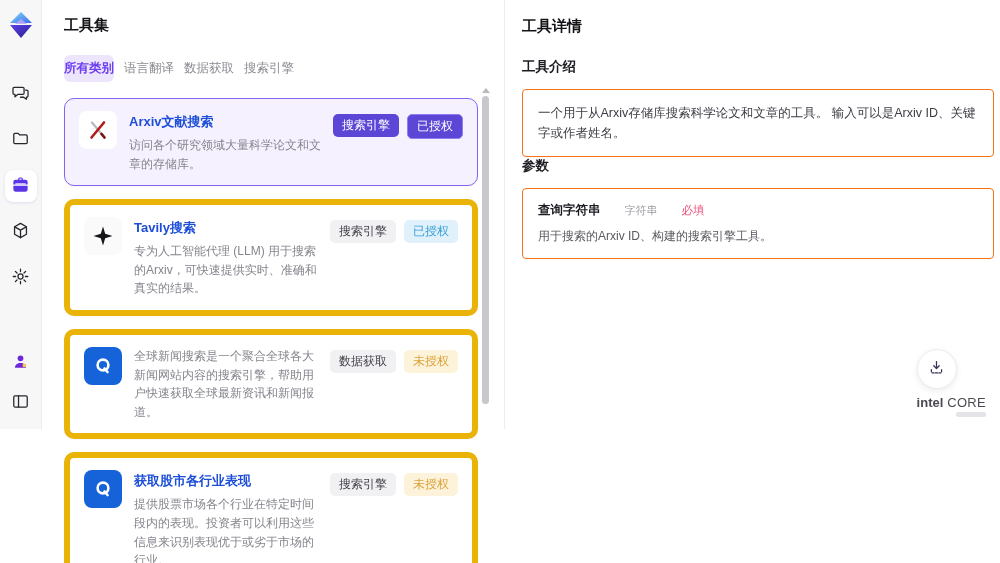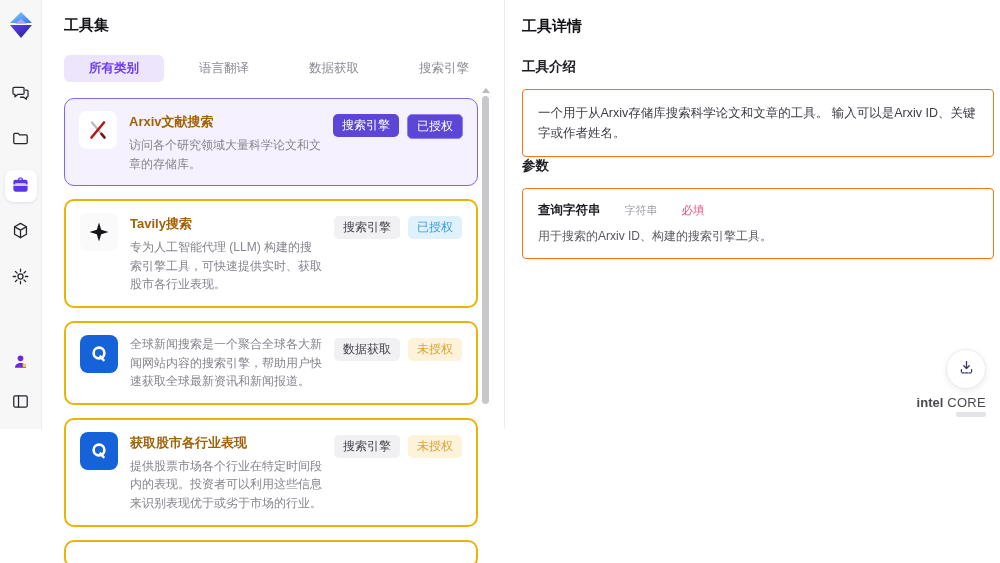--- a/index.html
+++ b/index.html
@@ -18,35 +18,35 @@
     align-items:center; justify-content:center; cursor:pointer; }
   .side-icon svg { width:19px; height:19px; }
   .side-icon.active { background:#ffffff; box-shadow:0 1px 3px rgba(60,40,160,.12); }
   .side-bottom { margin-top:auto; display:flex; flex-direction:column; gap:8px; align-items:center; }
 
   
   .list-panel { position:absolute; left:42px; top:0; bottom:0; width:463px;
     background:#fff; border-right:1px solid #ededf0; padding:16px 0 0 22px; }
   .page-title { font-size:15px; font-weight:bold; color:#141418; margin-bottom:20px; }
   .tabs { display:flex; align-items:center; gap:10px; margin-bottom:16px; }
-  .tab { font-size:12.5px; color:#8a8a92; padding:5px 25px; border-radius:6px; cursor:pointer; white-space:nowrap; }
+  .tab { font-size:12.5px; color:#8a8a92; padding:5px 0; border-radius:6px; cursor:pointer; white-space:nowrap; }
   .tab.active { background:#ece5fc; color:#6d3df0; font-weight:bold; }
 
   .tool-list { width:414px; display:flex; flex-direction:column; gap:13px; }
-  .tool-card { background:#fff; border:2px solid #eab308; border-radius:10px;
+  .tool-card { background:#fff; border:6px solid #eab308; border-radius:10px;
     padding:12px 14px; display:flex; gap:12px; cursor:pointer;
     box-shadow:0 1px 2px rgba(0,0,0,.03); }
   .tool-card.selected { background:#f6f1fe; border:1.5px solid #8763ef; }
   .tool-icon { flex:0 0 38px; width:38px; height:38px; border-radius:8px;
     display:flex; align-items:center; justify-content:center; background:#fafafa; overflow:hidden; }
   .tool-card.selected .tool-icon { background:#fff; }
   .tool-icon.blue { background:#1663d9; }
   .tool-icon svg { width:24px; height:24px; }
   .tool-body { flex:1 1 auto; min-width:0; }
-  .tool-name { font-size:13px; font-weight:bold; color:#a16207; margin:2px 0 5px; }
+  .tool-name { font-size:13px; font-weight:bold; color:#1d4ed8; margin:2px 0 5px; }
   .tool-desc { font-size:12px; line-height:1.55; color:#85858d; max-width:248px; }
   .tool-badges { flex:0 0 auto; display:flex; gap:8px; align-items:flex-start; padding-top:3px; }
   .badge { font-size:12px; padding:3px 9px; border-radius:5px; white-space:nowrap; }
   .badge-cat { background:#f1f1f4; color:#44444c; }
   .badge-auth.ok { background:#e1f1fb; color:#3a9fd9; }
   .badge-auth.no { background:#fdf3da; color:#dda23a; }
   .tool-card.selected .badge { background:#5b46d6; color:#fff; }
   .tool-card.selected .badge-auth { background:#5b46d6; border:1px solid #8f7df1; }
 
   
@@ -64,21 +64,21 @@
     padding:13px 15px; box-shadow:0 1px 2px rgba(0,0,0,.02); }
   .intro-text { font-size:12.5px; color:#3c3c44; line-height:1.6; }
   .param-head { display:flex; align-items:baseline; gap:24px; margin-bottom:9px; }
   .param-name { font-size:12.5px; font-weight:bold; color:#1c1c22; }
   .param-type { font-size:11px; color:#9a9aa2; }
   .param-required { font-size:11.5px; color:#ea527c; }
   .param-desc { font-size:12px; color:#5a5a62; }
 
   
   .float-br { position:absolute; right:14px; bottom:12px; display:flex;
-    flex-direction:column; align-items:flex-end; gap:6px; }
+    flex-direction:column; align-items:flex-start; gap:6px; }
   .download-btn { width:40px; height:40px; border-radius:50%; background:#fff;
     border:1px solid #ececf0; box-shadow:0 2px 6px rgba(0,0,0,.08);
     display:flex; align-items:center; justify-content:center; cursor:pointer; }
   .download-btn svg { width:17px; height:17px; }
   .intel-logo { display:flex; flex-direction:column; align-items:flex-end; }
   .intel-text { font-size:13px; color:#4a4a52; letter-spacing:.3px; }
   .intel-text b { font-weight:bold; letter-spacing:0; }
   .intel-sub { width:30px; height:5px; border-radius:2px; background:#e4e4e8; margin-top:2px; }
 </style>
 </head>
@@ -184,21 +184,21 @@
   </div>
 
   <div class="tool-card">
     <div class="tool-icon">
             <svg viewBox="0 0 24 24" fill="#15151a">
               <path d="M12 2.5l2.2 7.3 7.3 2.2-7.3 2.2-2.2 7.3-2.2-7.3-7.3-2.2 7.3-2.2z"></path>
             </svg>
           </div>
     <div class="tool-body">
       <div class="tool-name">Tavily搜索</div>
-      <div class="tool-desc">专为人工智能代理 (LLM) 构建的搜索引擎工具，可快速提供实时、获取股市各行业表现。</div>
+      <div class="tool-desc">专为人工智能代理 (LLM) 用于搜索的Arxiv，可快速提供实时、准确和真实的结果。</div>
     </div>
     <div class="tool-badges">
       <span class="badge badge-cat">搜索引擎</span>
       <span class="badge badge-auth ok">已授权</span>
     </div>
   </div>
 
   <div class="tool-card">
     <div class="tool-icon blue">
             <svg viewBox="0 0 24 24" fill="none" stroke="#ffffff" stroke-width="2.6" stroke-linecap="round">

